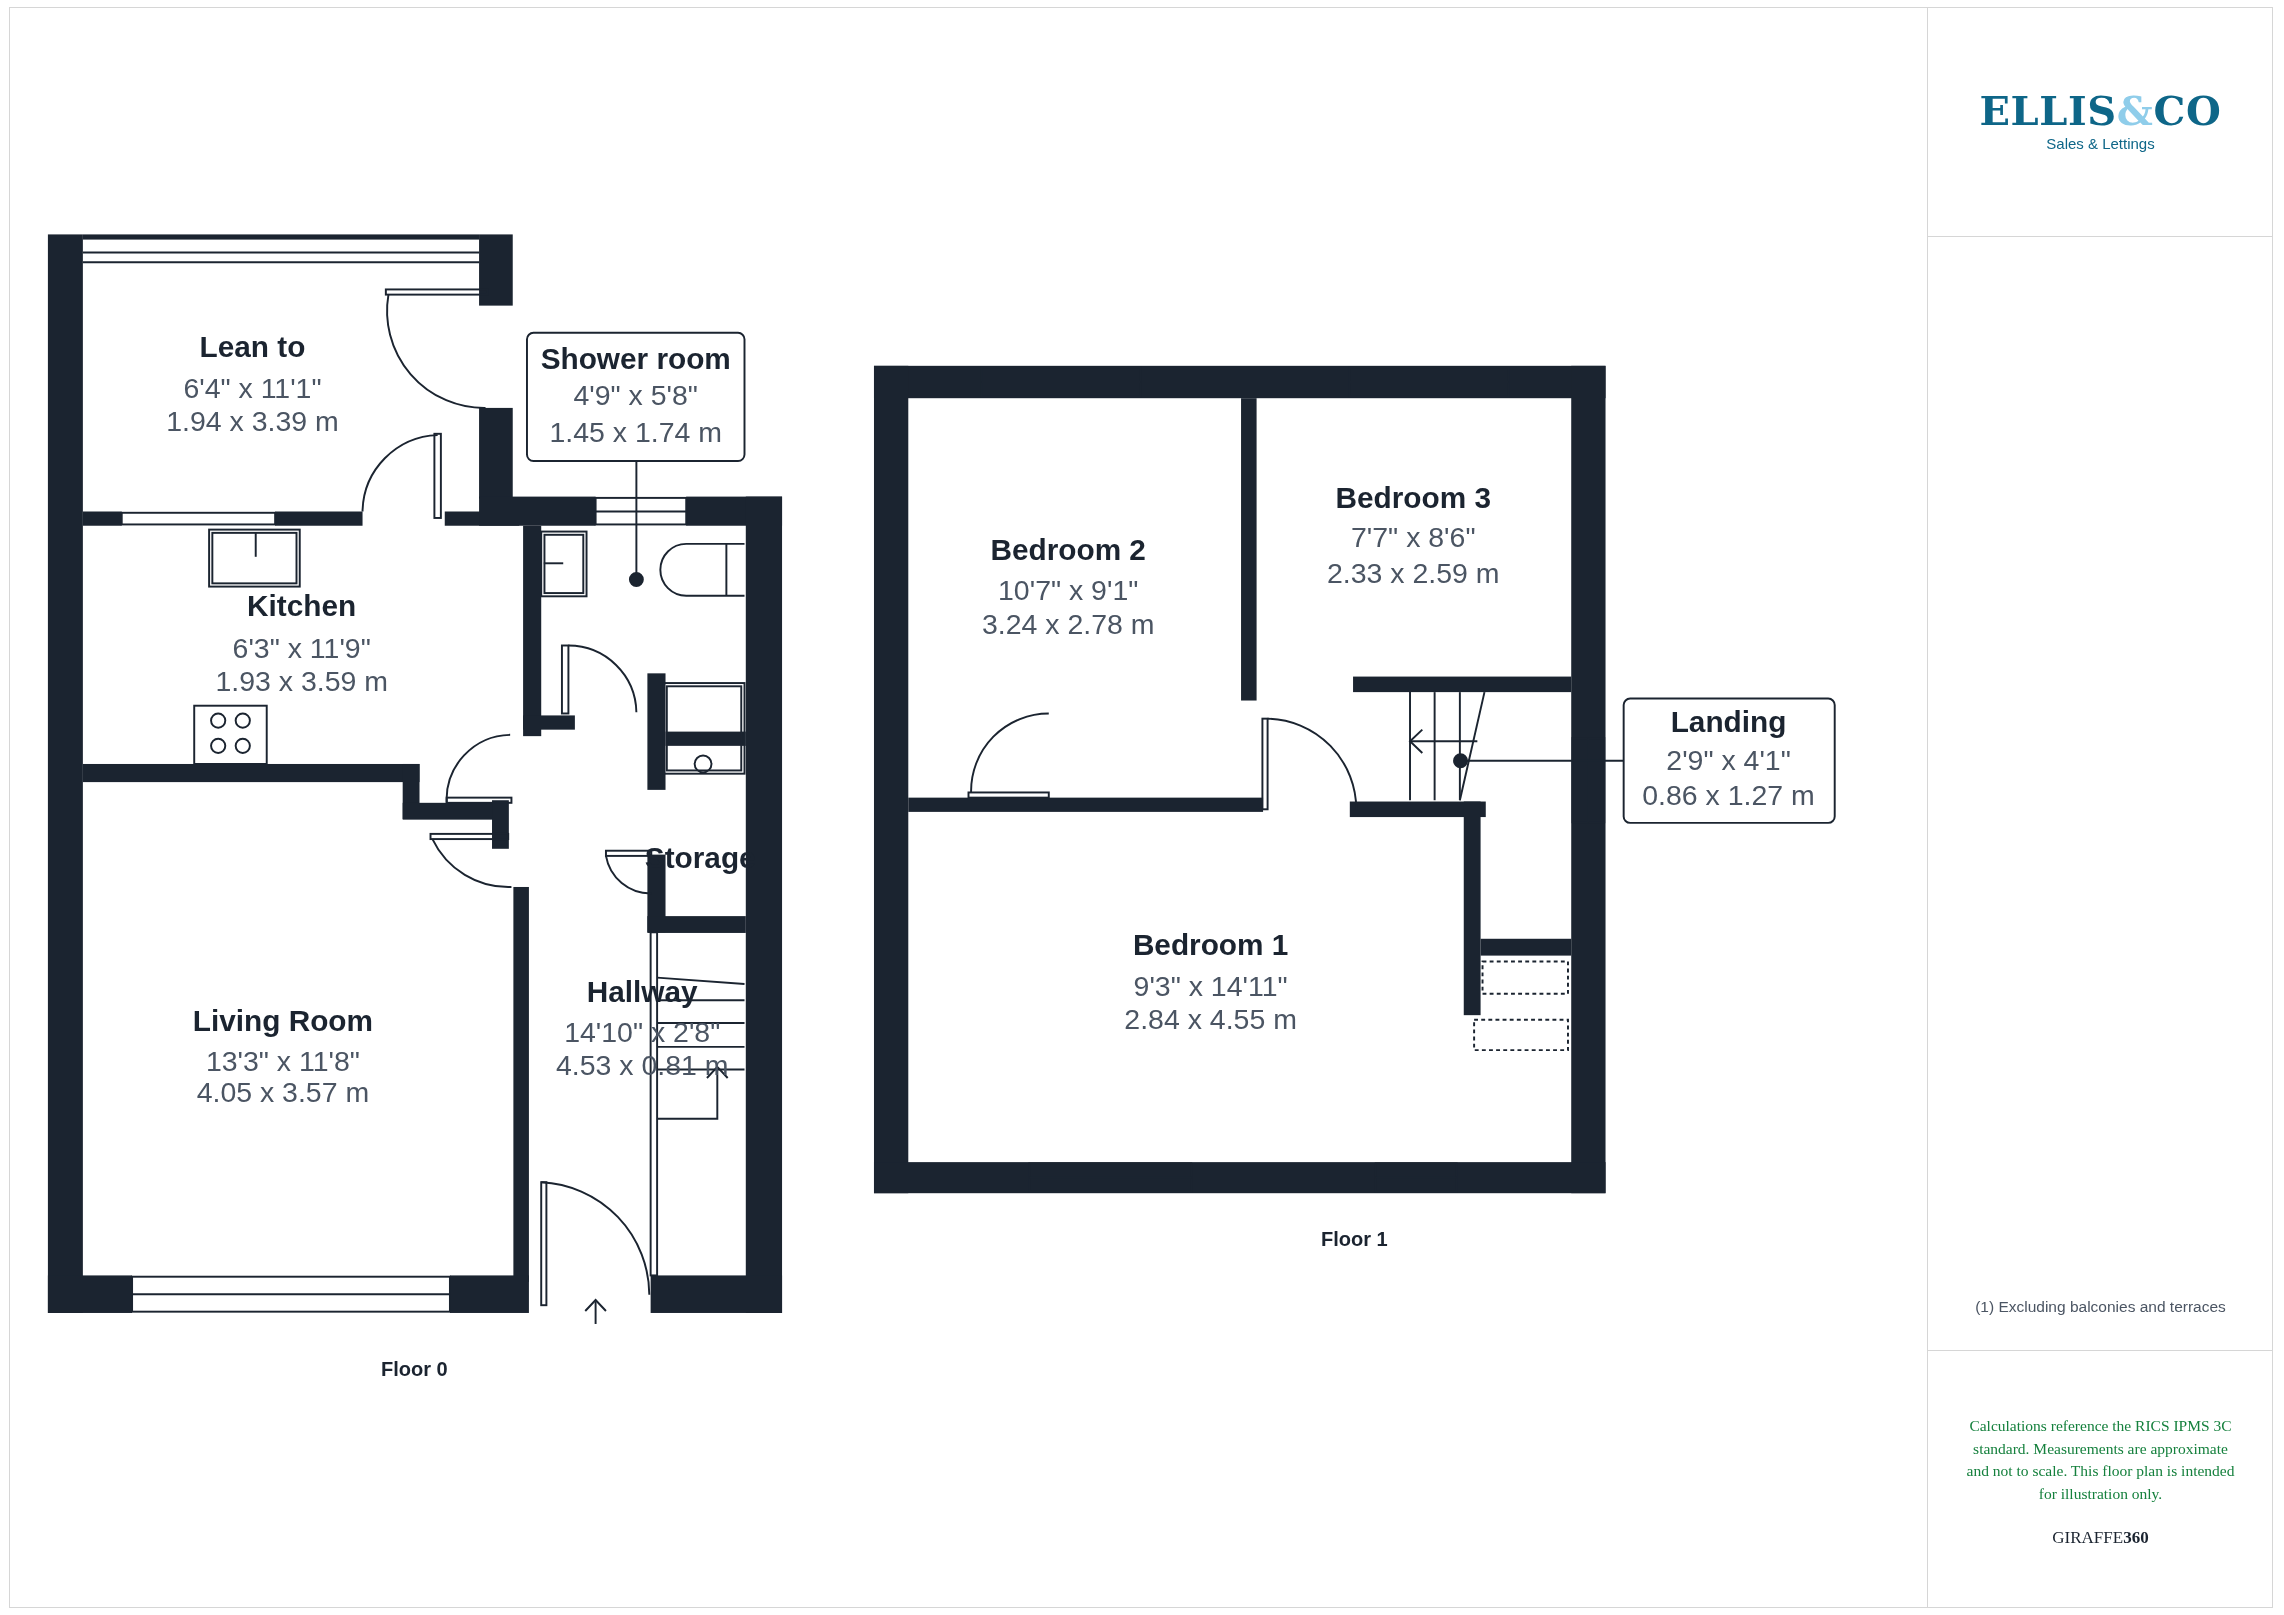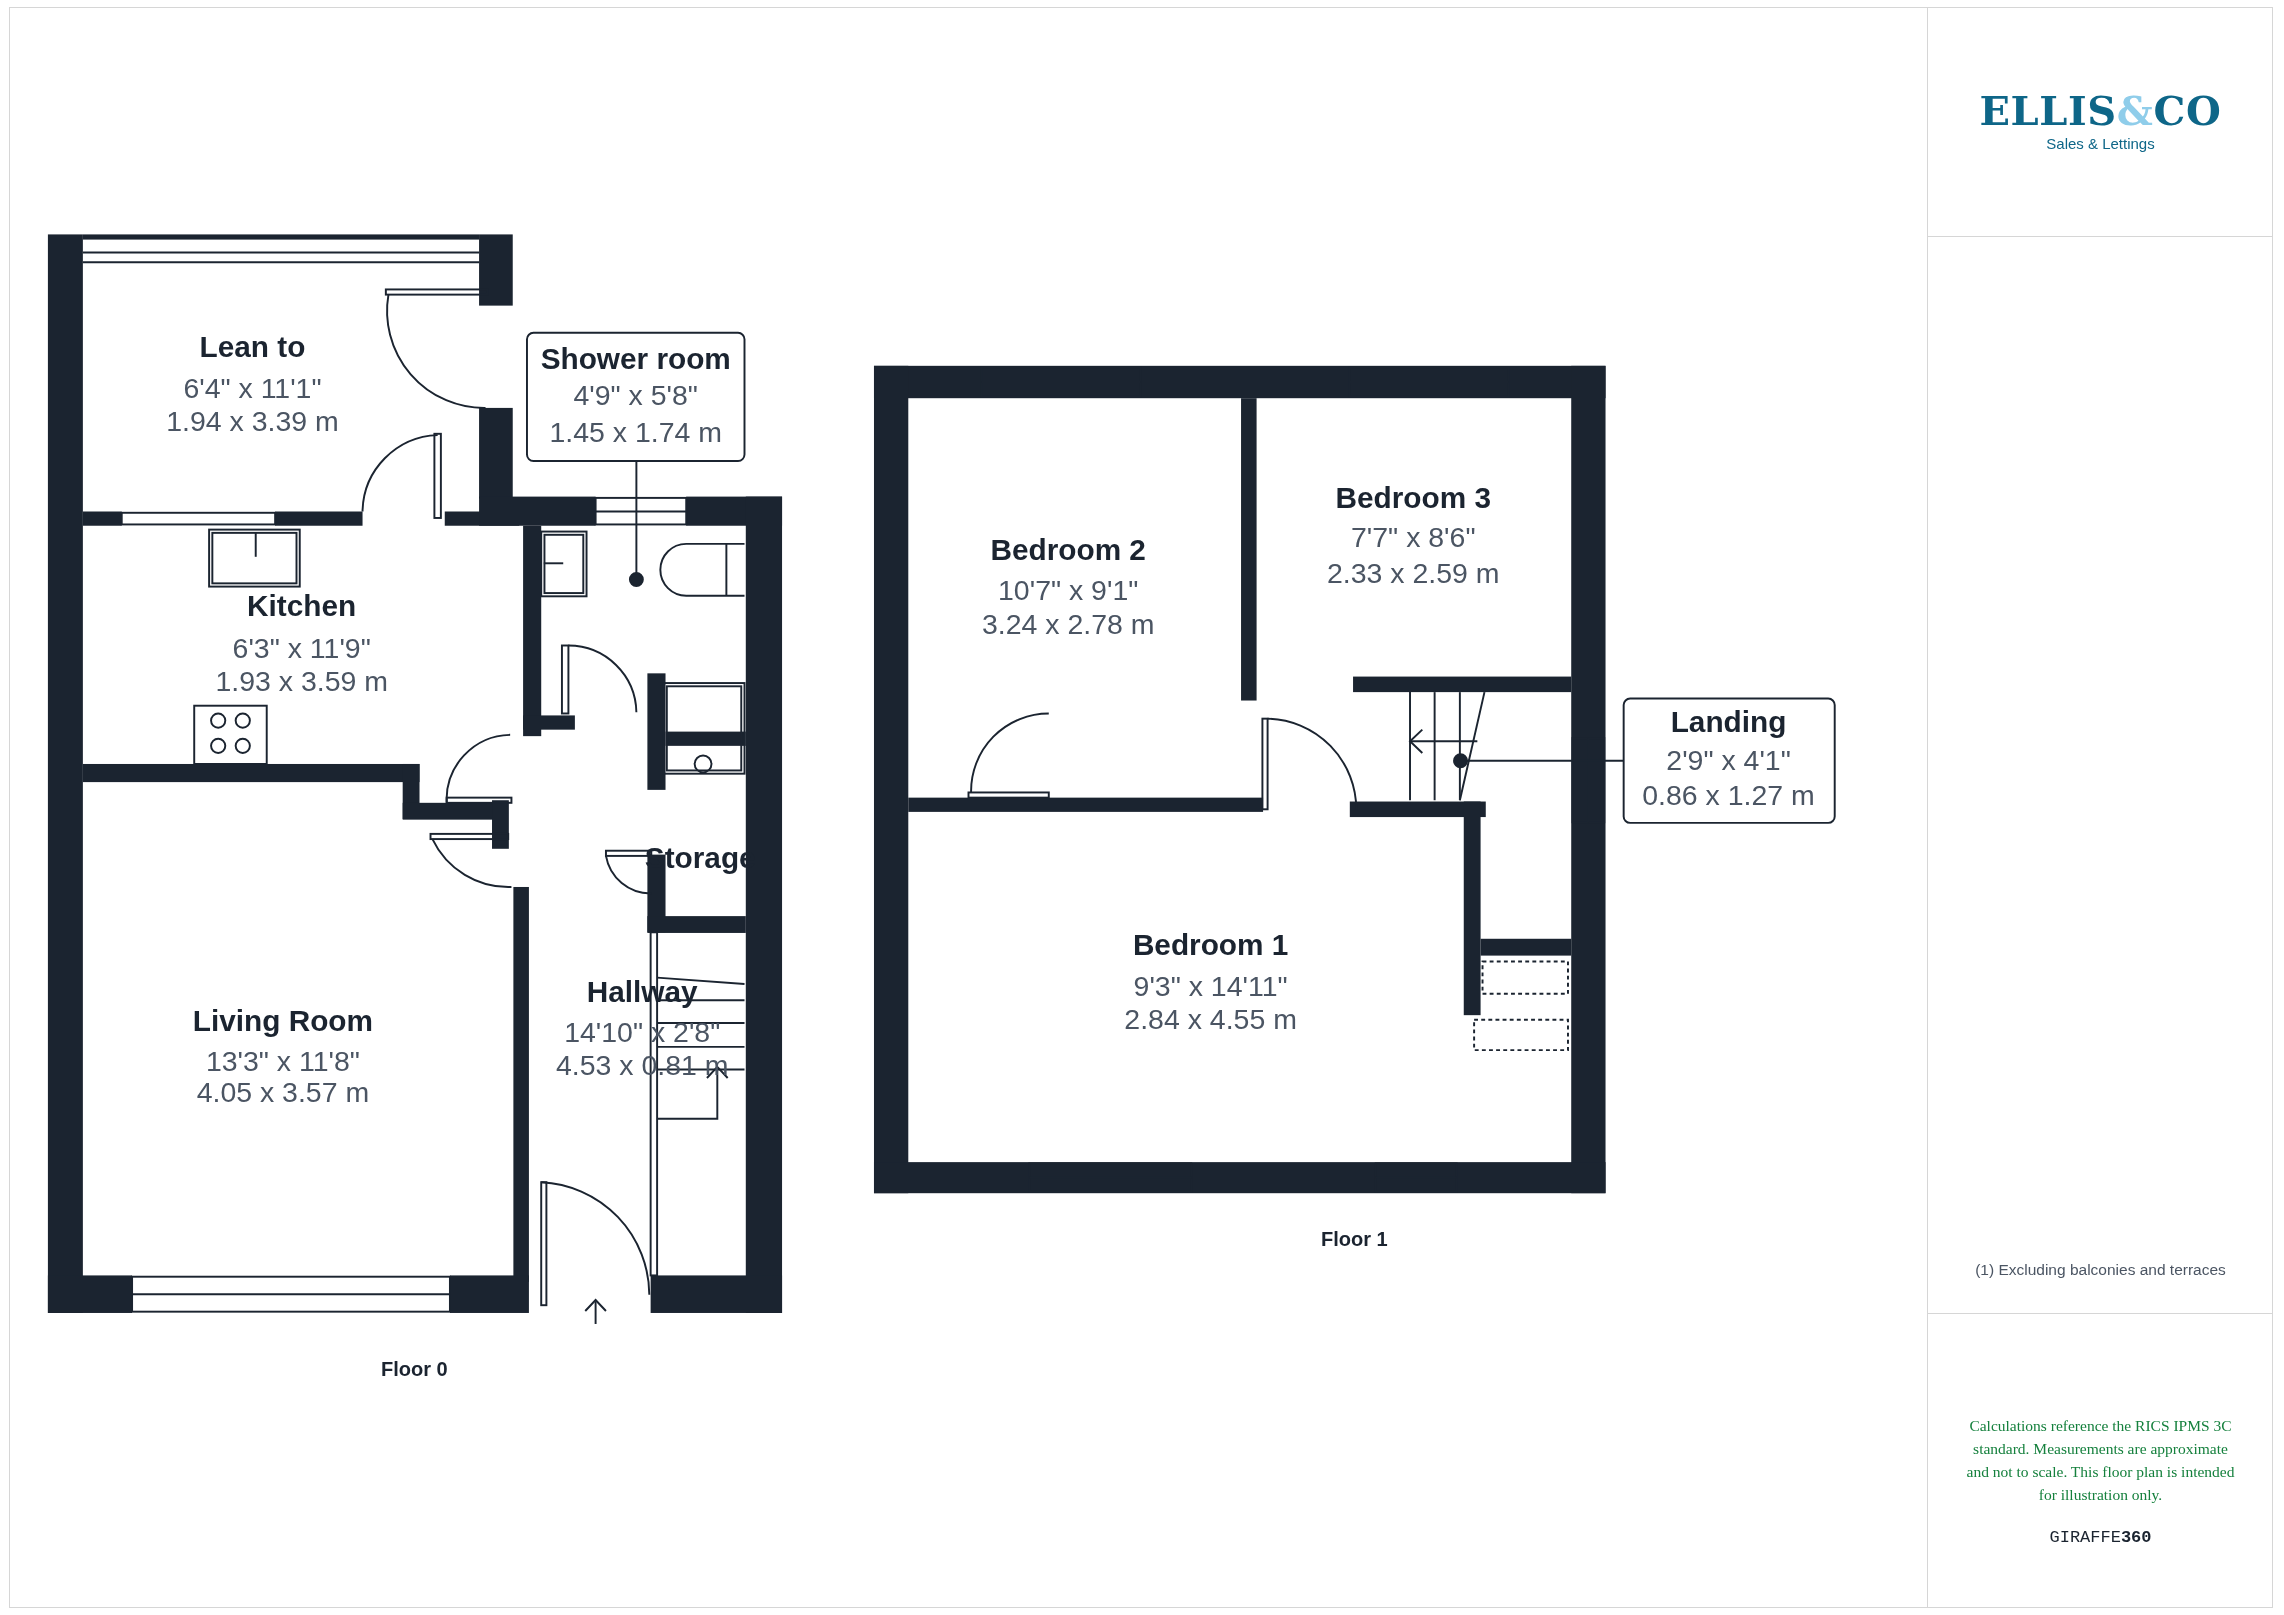--- a/index.html
+++ b/index.html
@@ -2,32 +2,32 @@
 <html style="font-size:10.4px"><head>
 <meta charset="utf-8">
 <style>
   html, body { margin:0; padding:0; background:#ffffff; }
   body { width:2284px; height:1616px; position:relative; overflow:hidden; font-family:"DejaVu Sans", sans-serif; }
   .frame { position:absolute; left:9px; top:7.1px; width:2264px; height:1601px; border:1.3px solid #d6d6d6; box-sizing:border-box; }
   .side { position:absolute; left:1927px; top:7.1px; width:346px; height:1601px; border-left:1.3px solid #d6d6d6; box-sizing:border-box; }
   .side-sec { position:absolute; left:0; width:100%; box-sizing:border-box; display:flex; flex-direction:column; align-items:center; justify-content:center; text-align:center; }
   .sec-logo { top:0; height:230px; border-bottom:1.3px solid #d6d6d6; }
   .sec-area { top:233px; height:1046px; border-bottom:1.3px solid #d6d6d6; }
-  .sec-note { top:1219px; height:88px; border-bottom:1.3px solid #d6d6d6; }
+  .sec-note { top:1256px; height:88px; border-bottom:1.3px solid #d6d6d6; }
   .sec-disc { top:1367px; height:234px; }
   .logo-main { font-family:"DejaVu Serif", serif; font-weight:bold; font-size:40px; letter-spacing:0.6px; color:#0e6688; line-height:1; }
   .logo-amp { color:#8fcdea; }
   .logo-sub { font-family:"Liberation Sans", sans-serif; font-size:15px; color:#0e6688; margin-top:3.9px; }
   .area-title { font-family:"Liberation Sans", sans-serif; font-weight:bold; font-size:19.4px; color:#1b2430; }
   .area-title sup { font-size:10.4px; }
   .area-val { font-family:"Liberation Sans", sans-serif; font-size:17.5px; color:#4b5563; margin-top:9px; }
   .area-val sup { font-size:9.7px; }
   .note { font-family:"Liberation Sans", sans-serif; font-size:15.5px; color:#4b5563; }
   .disc { font-family:Liberation Serif, serif; font-size:15.5px; color:#15803d; line-height:22.7px; width:272px; margin-top:-19.4px; }
-  .giraffe { font-family:Liberation Mono, monospace; font-size:17px; color:#1b2430; margin-top:22px; }
+  .giraffe { font-family:Liberation Serif, serif; font-size:17px; color:#1b2430; margin-top:22px; }
   .giraffe b { font-weight:bold; }
   svg.plan { position:absolute; left:0; top:0; }
   .rn { font-family:"Liberation Sans", sans-serif; font-weight:bold; font-size:46px; fill:#1b2430; }
   .rd { font-family:"Liberation Sans", sans-serif; font-size:44px; fill:#4b5563; }
   .fl { font-family:"Liberation Sans", sans-serif; font-weight:bold; font-size:31px; fill:#1b2430; }
 </style>
 </head>
 <body>
 
 <div class="frame"></div>

